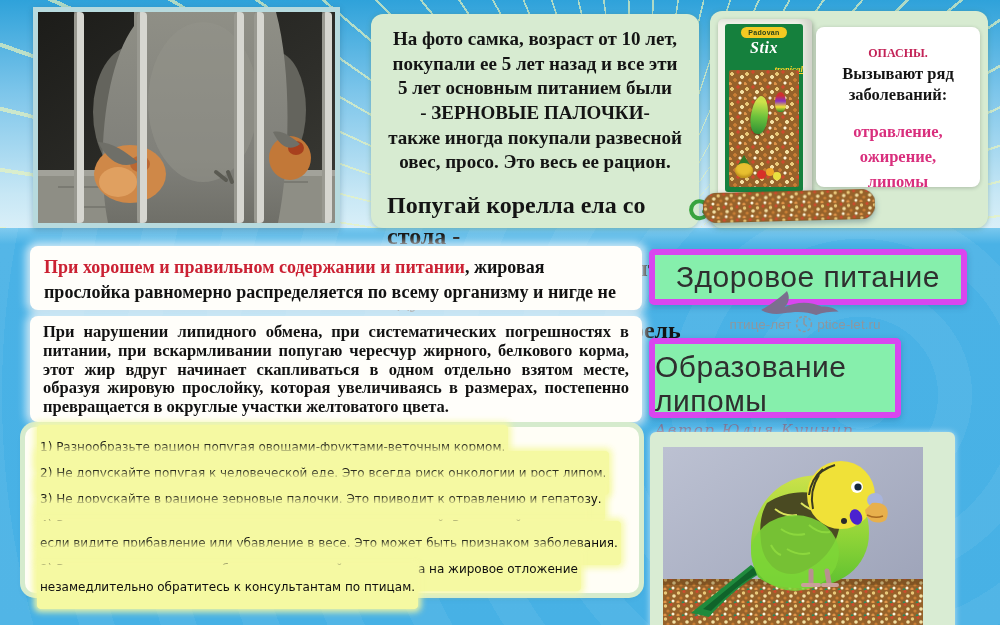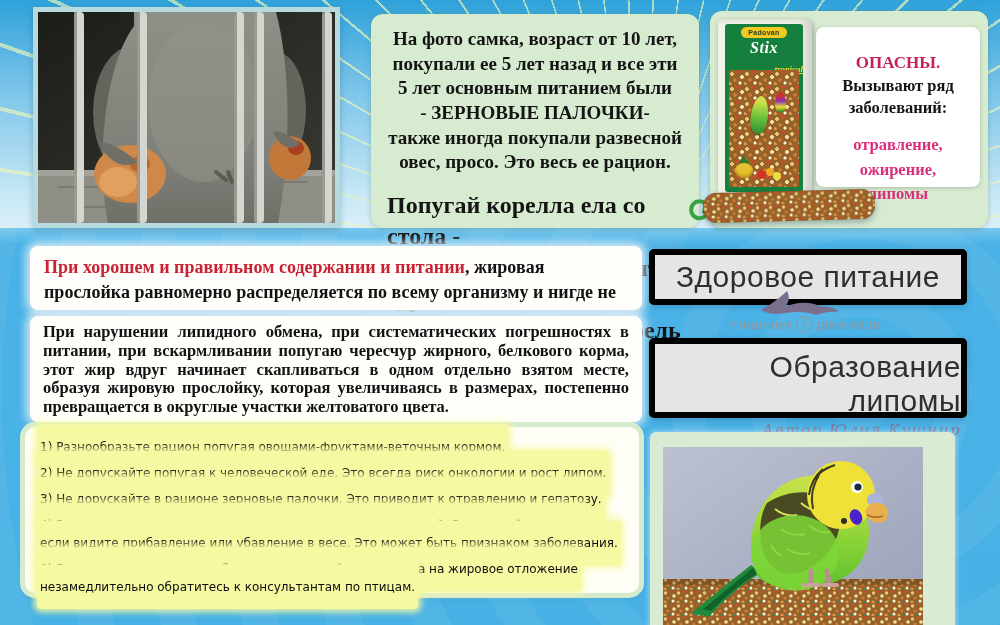--- a/index.html
+++ b/index.html
@@ -86,46 +86,46 @@
     box-shadow:inset 0 -2px 3px #b88a18;}
   .art-fruit1{position:absolute;left:28px;bottom:8px;width:9px;height:9px;border-radius:50%;background:#d83028;}
   .art-fruit2{position:absolute;left:37px;bottom:11px;width:8px;height:8px;border-radius:50%;background:#f0a828;}
   .art-fruit3{position:absolute;left:44px;bottom:7px;width:8px;height:8px;border-radius:50%;background:#e8e040;}
   .warn-textbox{
     position:absolute;left:106px;top:16px;width:164px;height:160px;
     background:#fff;border-radius:8px;box-shadow:0 1px 4px rgba(0,0,0,.2);
     text-align:center;font-weight:bold;color:#141414;padding-top:9px;box-sizing:border-box;
   }
   .warn-l1{font-size:16.5px;line-height:1.25;}
-  .warn-l2{font-size:17px;line-height:1.3;color:#c32257;margin-top:16px;}
+  .warn-l2{font-size:12px;line-height:1.3;color:#c32257;margin-top:10px;}
   .warn-l3{font-size:16.5px;line-height:1.3;white-space:pre-line;margin-top:1px;}
   .warn-l4{font-size:16.5px;line-height:1.5;color:#d92f7d;white-space:pre-line;margin-top:15px;}
   
   .stick-top{position:absolute;left:703px;top:191px;width:172px;height:30px;transform:rotate(-1.5deg);z-index:3;}
   .stick-top svg{display:block;filter:drop-shadow(0 3px 3px rgba(15,60,90,.35));}
   .hook{position:absolute;left:-14px;top:6px;width:13px;height:13px;border:4px solid #38a33e;border-radius:50%;}
   .hook::after{content:"";position:absolute;left:9px;top:7px;width:13px;height:5px;background:#2e8f34;transform:rotate(18deg);border-radius:2px;}
   
   .box{
     position:absolute;background:#fffefa;border-radius:8px;color:#121212;font-weight:bold;
     box-shadow:0 0 9px 4px rgba(255,255,255,.75),0 2px 5px rgba(20,80,120,.25);
     box-sizing:border-box;overflow:hidden;
   }
   .box-healthy{left:30px;top:246px;width:612px;height:64px;padding:9px 14px;font-size:18px;line-height:1.38;}
   .lead-red{color:#cb2133;}
   .box-lipid{left:30px;top:316px;width:612px;height:106px;padding:7px 13px;font-size:16.5px;line-height:1.14;text-align:justify;}
   
   .banner{
-    position:absolute;background:#e5e5e5;border:6px solid #000000;border-radius:5px;
-    box-shadow:0 2px 6px rgba(20,80,120,.3);text-align:right;
+    position:absolute;background:#86efac;border:6px solid #d946ef;border-radius:5px;
+    box-shadow:0 2px 6px rgba(20,80,120,.3);text-align:left;
     font-family:"Liberation Sans",sans-serif;color:#2f2f2f;box-sizing:border-box;
   }
   .banner1{left:649px;top:249px;width:318px;height:56px;display:flex;align-items:center;justify-content:center;
     font-size:30px;letter-spacing:.5px;}
-  .banner2{left:649px;top:338px;width:318px;height:80px;padding-left:44px;}
+  .banner2{left:649px;top:338px;width:252px;height:80px;}
   .banner2-title{margin-top:6px;font-size:30px;letter-spacing:.5px;}
   .signature{margin-top:3px;font:italic 15px "DejaVu Serif",serif;color:#7e7694;letter-spacing:1.5px;}
   
   .watermark{position:absolute;left:690px;top:289px;width:230px;z-index:2;text-align:left;}
   .wm-bird{margin-left:66px;display:block;}
   .wm-row{display:flex;align-items:center;justify-content:center;gap:4px;margin-top:-2px;
     font:13.5px "Liberation Sans",sans-serif;color:#8e979e;}
   
   .tips-box{
     position:absolute;left:25px;top:427px;width:614px;height:166px;box-sizing:border-box;

